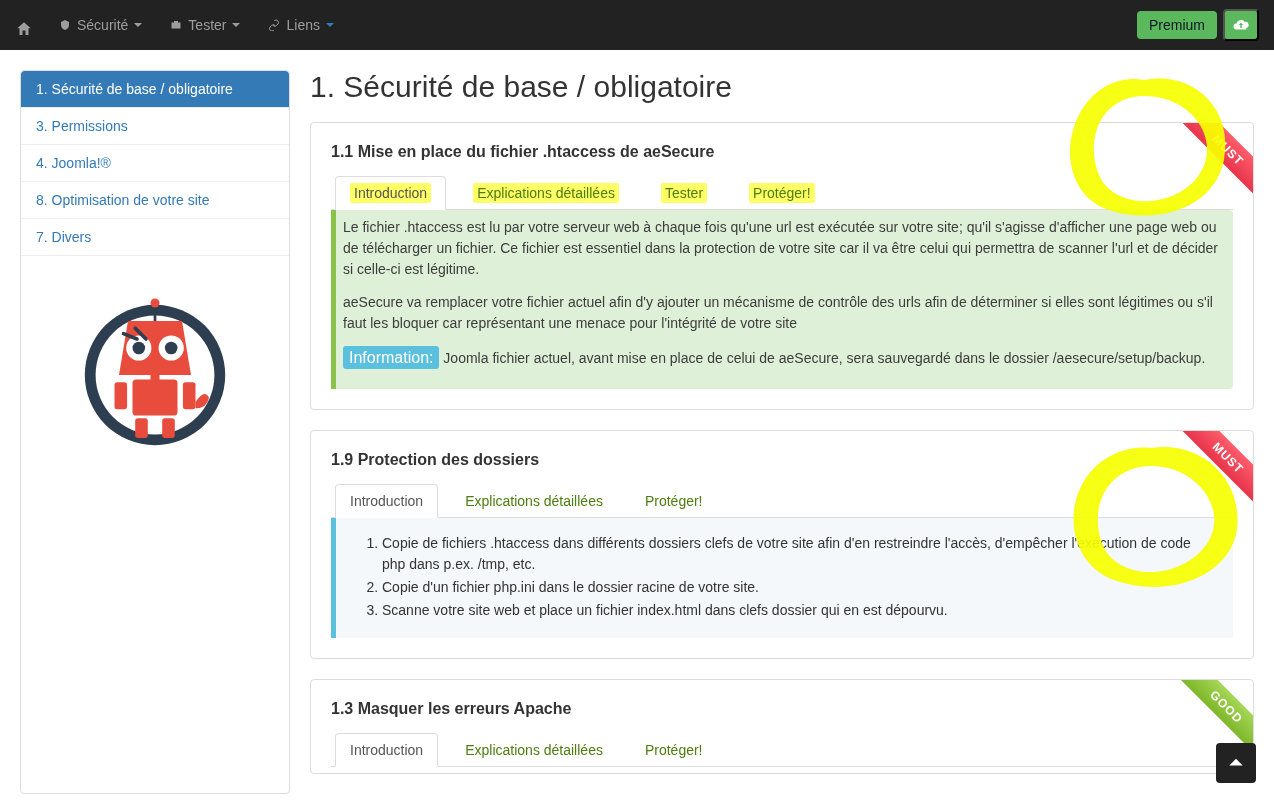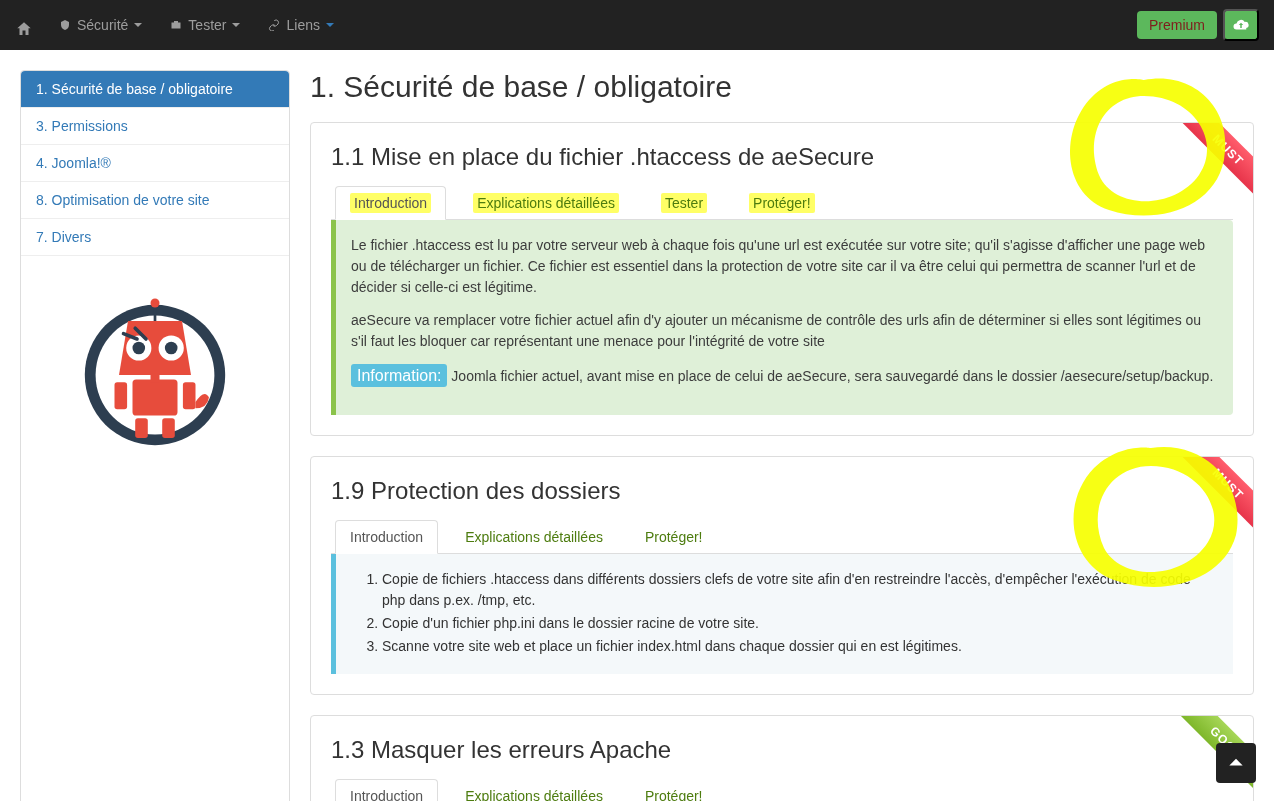--- a/index.html
+++ b/index.html
@@ -6,51 +6,51 @@
 body { font-family: "Helvetica Neue", Helvetica, Arial, sans-serif; font-size: 14px; color: #333; background: #fff; }
 
 
 .navbar { background: #222; color: #9d9d9d; height: 50px; display: flex; align-items: center; padding: 0 15px; }
 .navbar .nav-left { display: flex; align-items: flex-end; gap: 4px; }
 .navbar .nav-right { margin-left: auto; display: flex; align-items: center; gap: 6px; }
 .navbar .home-icon { color: #9d9d9d; font-size: 18px; margin-right: 10px; }
 .navbar .nav-item { color: #9d9d9d; padding: 10px 12px; display: flex; align-items: center; gap: 6px; }
 .navbar .caret-down { width:0; height:0; border-left:4px solid transparent; border-right:4px solid transparent; border-top:4px solid #9d9d9d; display:inline-block; }
 .navbar .caret-down.blue { border-top-color:#337ab7; }
-.navbar .btn { padding: 6px 12px; border-radius:4px; color:#7f1d1d; border:none; font-size:14px; }
+.navbar .btn { padding: 6px 12px; border-radius:4px; color:#0f172a; border:none; font-size:14px; }
 .btn-green { background:#5cb85c; }
 .btn-info { background:#5bc0de; }
 .btn-upload { background:#5cb85c; width:36px; height:32px; display:flex; align-items:center; justify-content:center; border-radius:4px; }
 
 
 .container-outer { display:flex; padding: 20px; gap: 20px; }
 .sidebar-panel { width:270px; background:#fff; border:1px solid #ddd; border-radius:4px; padding:0; flex-shrink:0; }
 .sidebar-list { list-style:none; }
 .sidebar-list li a { display:block; padding:10px 15px; color:#337ab7; text-decoration:none; border-bottom:1px solid #eee; }
 .sidebar-list li.active a { background:#337ab7; color:#fff; border-radius:4px 4px 0 0; }
 .sidebar-robot { padding: 20px; text-align:center; }
 
 .main-col { flex:1; min-width:0; }
 h1.section-title { font-size:30px; font-weight:500; color:#333; margin-bottom:18px; }
 .panel { background:#fff; border:1px solid #ddd; border-radius:4px; margin-bottom:20px; padding:20px; position:relative; overflow:hidden; }
-.panel h2 { font-size:24px; font-weight:400; color:#333; margin-bottom:14px; }
+.panel h2 { font-size:16px; font-weight:700; color:#333; margin-bottom:14px; }
 
 
 .ribbon { position:absolute; top:14px; right:-34px; transform:rotate(45deg); color:#fff; font-size:12px; font-weight:bold; padding:6px 40px; text-align:center; letter-spacing:1px; }
 .ribbon.must { background: linear-gradient(#ff5d6c,#e7344a); }
 .ribbon.good { background: linear-gradient(#a6d657,#7eb72a); }
 
 
 .tab-row { border-bottom:1px solid #ddd; margin-bottom:0; display:flex; gap:12px; padding-left:4px; flex-wrap:wrap; }
 .tab-row.highlighted .tab-item span { background:#ffff66; padding:2px 4px; border-radius:2px; }
 .tab-item { padding:8px 14px; color:#4d7c0f; cursor:pointer; border:1px solid transparent; border-bottom:none; position:relative; top:1px; border-radius:4px 4px 0 0; }
 .tab-item.active { border-color:#ddd; border-bottom:1px solid #fff; background:#fff; color:#555; }
 
 
-.well { border-left:5px solid #8bc34a; background:#dff0d8; padding:15px; color:#3c3c3c; margin-top:0; border-radius:0 4px 4px 0; line-height:1.5; }
+.well { border-left:5px solid #8bc34a; background:#dff0d8; padding:7px; color:#3c3c3c; margin-top:0; border-radius:0 4px 4px 0; line-height:1.5; }
 .well p { margin-bottom:12px; }
 .info-label { background:#5bc0de; color:#fff; font-size:16px; padding:3px 6px; border-radius:3px; }
 
 .well-blue { border-left:5px solid #5bc0de; background:#f4f8fa; padding:15px 15px 15px 30px; color:#333; line-height:1.5; }
 .well-blue ol { padding-left:16px; }
 .well-blue ol li { margin-bottom:2px; }
 
 
 .scribble { position:absolute; z-index:50; pointer-events:none; }
 
@@ -168,21 +168,21 @@
       <h2>1.9 Protection des dossiers</h2>
       <div class="tab-row">
         <div class="tab-item active"><span>Introduction</span></div>
         <div class="tab-item"><span>Explications détaillées</span></div>
         <div class="tab-item"><span>Protéger!</span></div>
       </div>
       <div class="well-blue">
         <ol>
           <li>Copie de fichiers .htaccess dans différents dossiers clefs de votre site afin d'en restreindre l'accès, d'empêcher l'exécution de code php dans p.ex. /tmp, etc.</li>
           <li>Copie d'un fichier php.ini dans le dossier racine de votre site.</li>
-          <li>Scanne votre site web et place un fichier index.html dans chaque dossier qui en est légitimes.</li>
+          <li>Scanne votre site web et place un fichier index.html dans clefs dossier qui en est dépourvu.</li>
         </ol>
       </div>
     </div>
 
     <div class="panel" style="padding-bottom:6px;">
       <div class="ribbon good">GOOD</div>
       <h2>1.3 Masquer les erreurs Apache</h2>
       <div class="tab-row">
         <div class="tab-item active"><span>Introduction</span></div>
         <div class="tab-item"><span>Explications détaillées</span></div>

